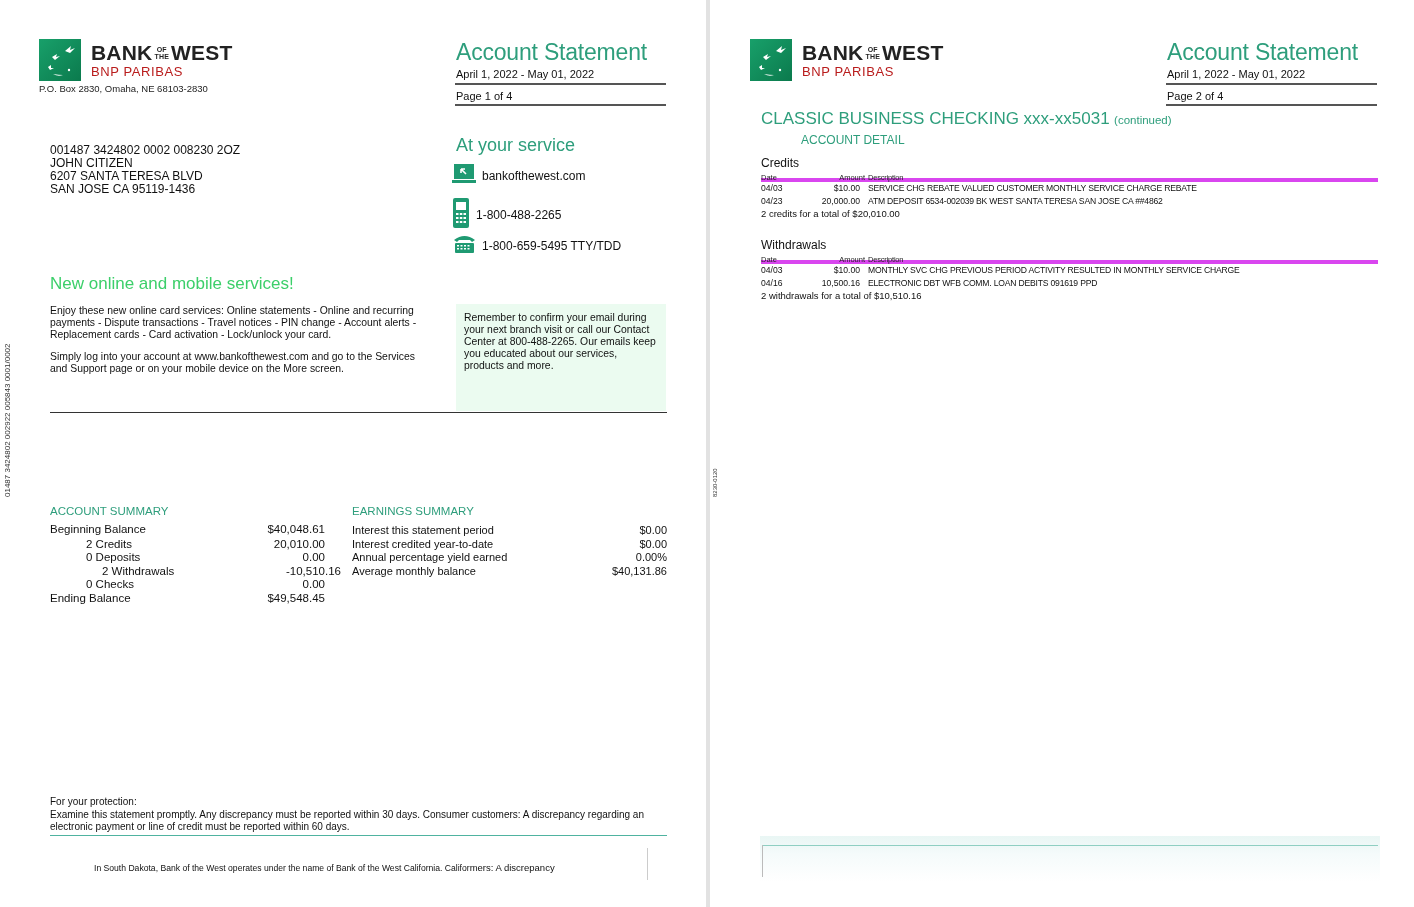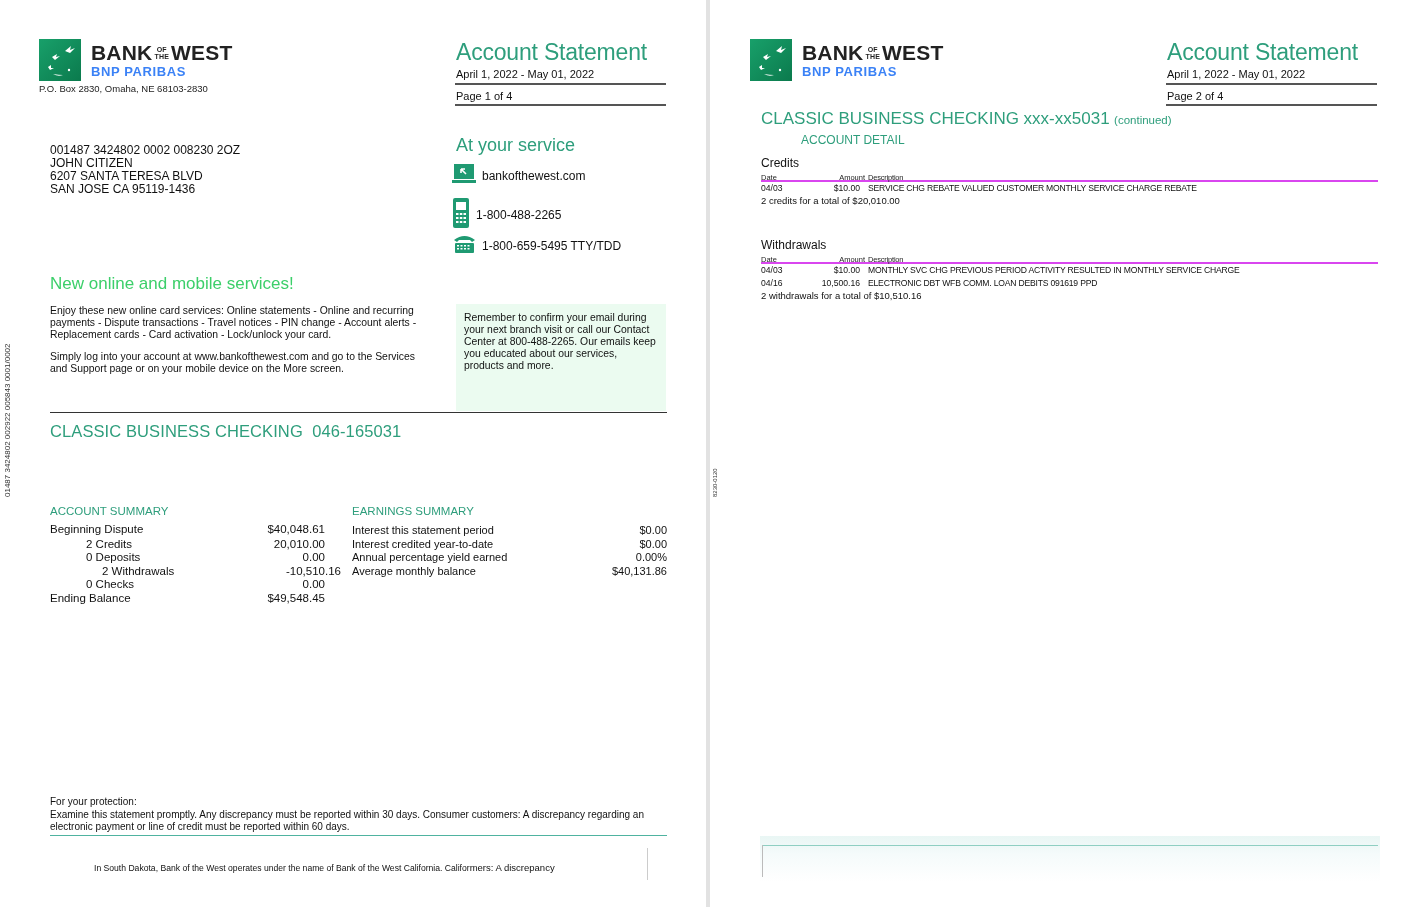--- a/index.html
+++ b/index.html
@@ -12,21 +12,21 @@
 
   .abs { position: absolute; }
 
   
   .logo { position: absolute; display: flex; align-items: center; }
   .logo-mark { width: 42px; height: 42px; background: linear-gradient(135deg, #18a06a 0%, #0b7a4d 100%); position: relative; }
   .logo-mark svg { position: absolute; left: 0; top: 0; }
   .logo-text { margin-left: 10px; line-height: 1; }
   .logo-line1 { font-weight: bold; font-size: 21px; letter-spacing: 0.2px; color: #222; display: flex; align-items: center; }
   .logo-ofthe { font-size: 7px; line-height: 7px; display: inline-flex; flex-direction: column; margin: 0 2px; text-align: center; }
-  .logo-line2 { font-weight: bold; font-size: 13px; letter-spacing: 0.6px; color: #3b82f6; margin-top: 2px; }
+  .logo-line2 { font-weight: normal; font-size: 13px; letter-spacing: 0.6px; color: #b91c1c; margin-top: 2px; }
   .po-box { font-size: 9.5px; color: #222; }
 
   .stmt-title { font-size: 23px; color: #2e9e7c; letter-spacing: -0.2px; }
   .stmt-line { font-size: 11px; color: #111; }
   .rule { position: absolute; height: 2px; background: #555; }
   .rule-thin { position: absolute; height: 1px; background: #222; }
 
   .addr { font-size: 12px; line-height: 13px; color: #111; }
   .svc-title { font-size: 18px; color: #2e9e7c; }
   .svc-row { position: absolute; display: flex; align-items: center; font-size: 12px; }
@@ -46,21 +46,21 @@
   .small-legal { font-size: 8.6px; }
 
   .vert { position: absolute; transform-origin: left top; transform: rotate(-90deg); font-size: 8px; white-space: nowrap; color: #333; }
 
   
   .p2-title { font-size: 17px; color: #2e9e7c; }
   .p2-cont { font-size: 11.5px; color: #2e9e7c; }
   .p2-sub { font-size: 12px; color: #2e9e7c; margin-left: 40px; }
   .grp-title { font-size: 12px; color: #111; }
   .tbl { position: absolute; font-family: "Liberation Sans Narrow", "Liberation Sans", sans-serif; }
-  .tbl-head { display: flex; font-size: 7.5px; color: #222; height: 9px; line-height: 9px; border-bottom: 2px solid #d946ef; }
+  .tbl-head { display: flex; font-size: 7.5px; color: #222; height: 9px; line-height: 9px; border-bottom: 4px solid #d946ef; }
   .tbl-row { display: flex; font-size: 8.6px; line-height: 13px; height: 13px; color: #111; transform-origin: left center; }
   .c-date { width: 50px; }
   .c-amt { width: 57px; text-align: right; padding-right: 8px; }
   .c-desc { flex: 1; white-space: nowrap; letter-spacing: -0.2px; }
   .tbl-total { font-size: 9.5px; line-height: 12px; }
   .fade-band { position: absolute; background: linear-gradient(180deg, #e9f6f4 0%, #f5fbfb 40%, #fff 100%); }
 </style>
 </head>
 <body>
 
@@ -158,26 +158,25 @@
   </div>
 
   <div class="abs promo-title" style="left:50px; top:274px;">New online and mobile services!</div>
   <div class="abs para" style="left:50px; top:351px; width:380px;">Simply log into your account at www.bankofthewest.com and go to the Services and Support page or on your mobile device on the More screen.</div>
   <div class="abs para" style="left:50px; top:305px; width:380px;">Enjoy these new online card services: Online statements - Online and recurring payments - Dispute transactions - Travel notices - PIN change - Account alerts - Replacement cards - Card activation - Lock/unlock your card.</div>
   <div class="notice-box" style="left:456px; top:304px; width:210px; height:107px;">
     <div>Remember to confirm your email during your next branch visit or call our Contact Center at 800-488-2265. Our emails keep you educated about our services, products and more.</div>
   </div>
   <div class="rule-thin" style="left:50px; top:412px; width:617px; background:#333;"></div>
 
-  <div class="abs acct-title" style="left:50px; top:422px; white-space:pre;">CLASSIC BUSINESS CHECKING  046-165031</div>
 
   <div class="abs sect-head" style="left:50px; top:505px;">ACCOUNT SUMMARY</div>
   <div>
     <div class="sum-row" style="left:50px; top:522px; width:275px;">
-        <span>Beginning Dispute</span>
+        <span>Beginning Balance</span>
         <span>$40,048.61</span>
       </div>
     <div class="sum-row" style="left:50px; top:537px; width:275px;">
         <span class="indent">2 Credits</span>
         <span>20,010.00</span>
       </div>
     <div class="sum-row" style="left:50px; top:550px; width:275px;">
         <span class="indent">0 Deposits</span>
         <span>0.00</span>
       </div>
@@ -270,20 +269,25 @@
     <div class="tbl-head">
       <span class="c-date">Date</span>
       <span class="c-amt" style="padding-right:3px;">Amount</span>
       <span class="c-desc">Description</span>
     </div>
     <div class="tbl-row">
       <span class="c-date">04/03</span>
       <span class="c-amt">$10.00</span>
       <span class="c-desc">SERVICE CHG REBATE VALUED CUSTOMER MONTHLY SERVICE CHARGE REBATE</span>
     </div>
+    <div class="tbl-row">
+      <span class="c-date">04/23</span>
+      <span class="c-amt">20,000.00</span>
+      <span class="c-desc">ATM DEPOSIT 6534-002039 BK WEST SANTA TERESA SAN JOSE CA ##4862</span>
+    </div>
     <div class="tbl-total">2 credits for a total of  $20,010.00</div>
   </div>
 
   <div class="abs grp-title" style="left:51px; top:238px;">Withdrawals</div>
   <div class="tbl" style="left:51px; top:255px; width:617px;">
     <div class="tbl-head">
       <span class="c-date">Date</span>
       <span class="c-amt" style="padding-right:3px;">Amount</span>
       <span class="c-desc">Description</span>
     </div>

